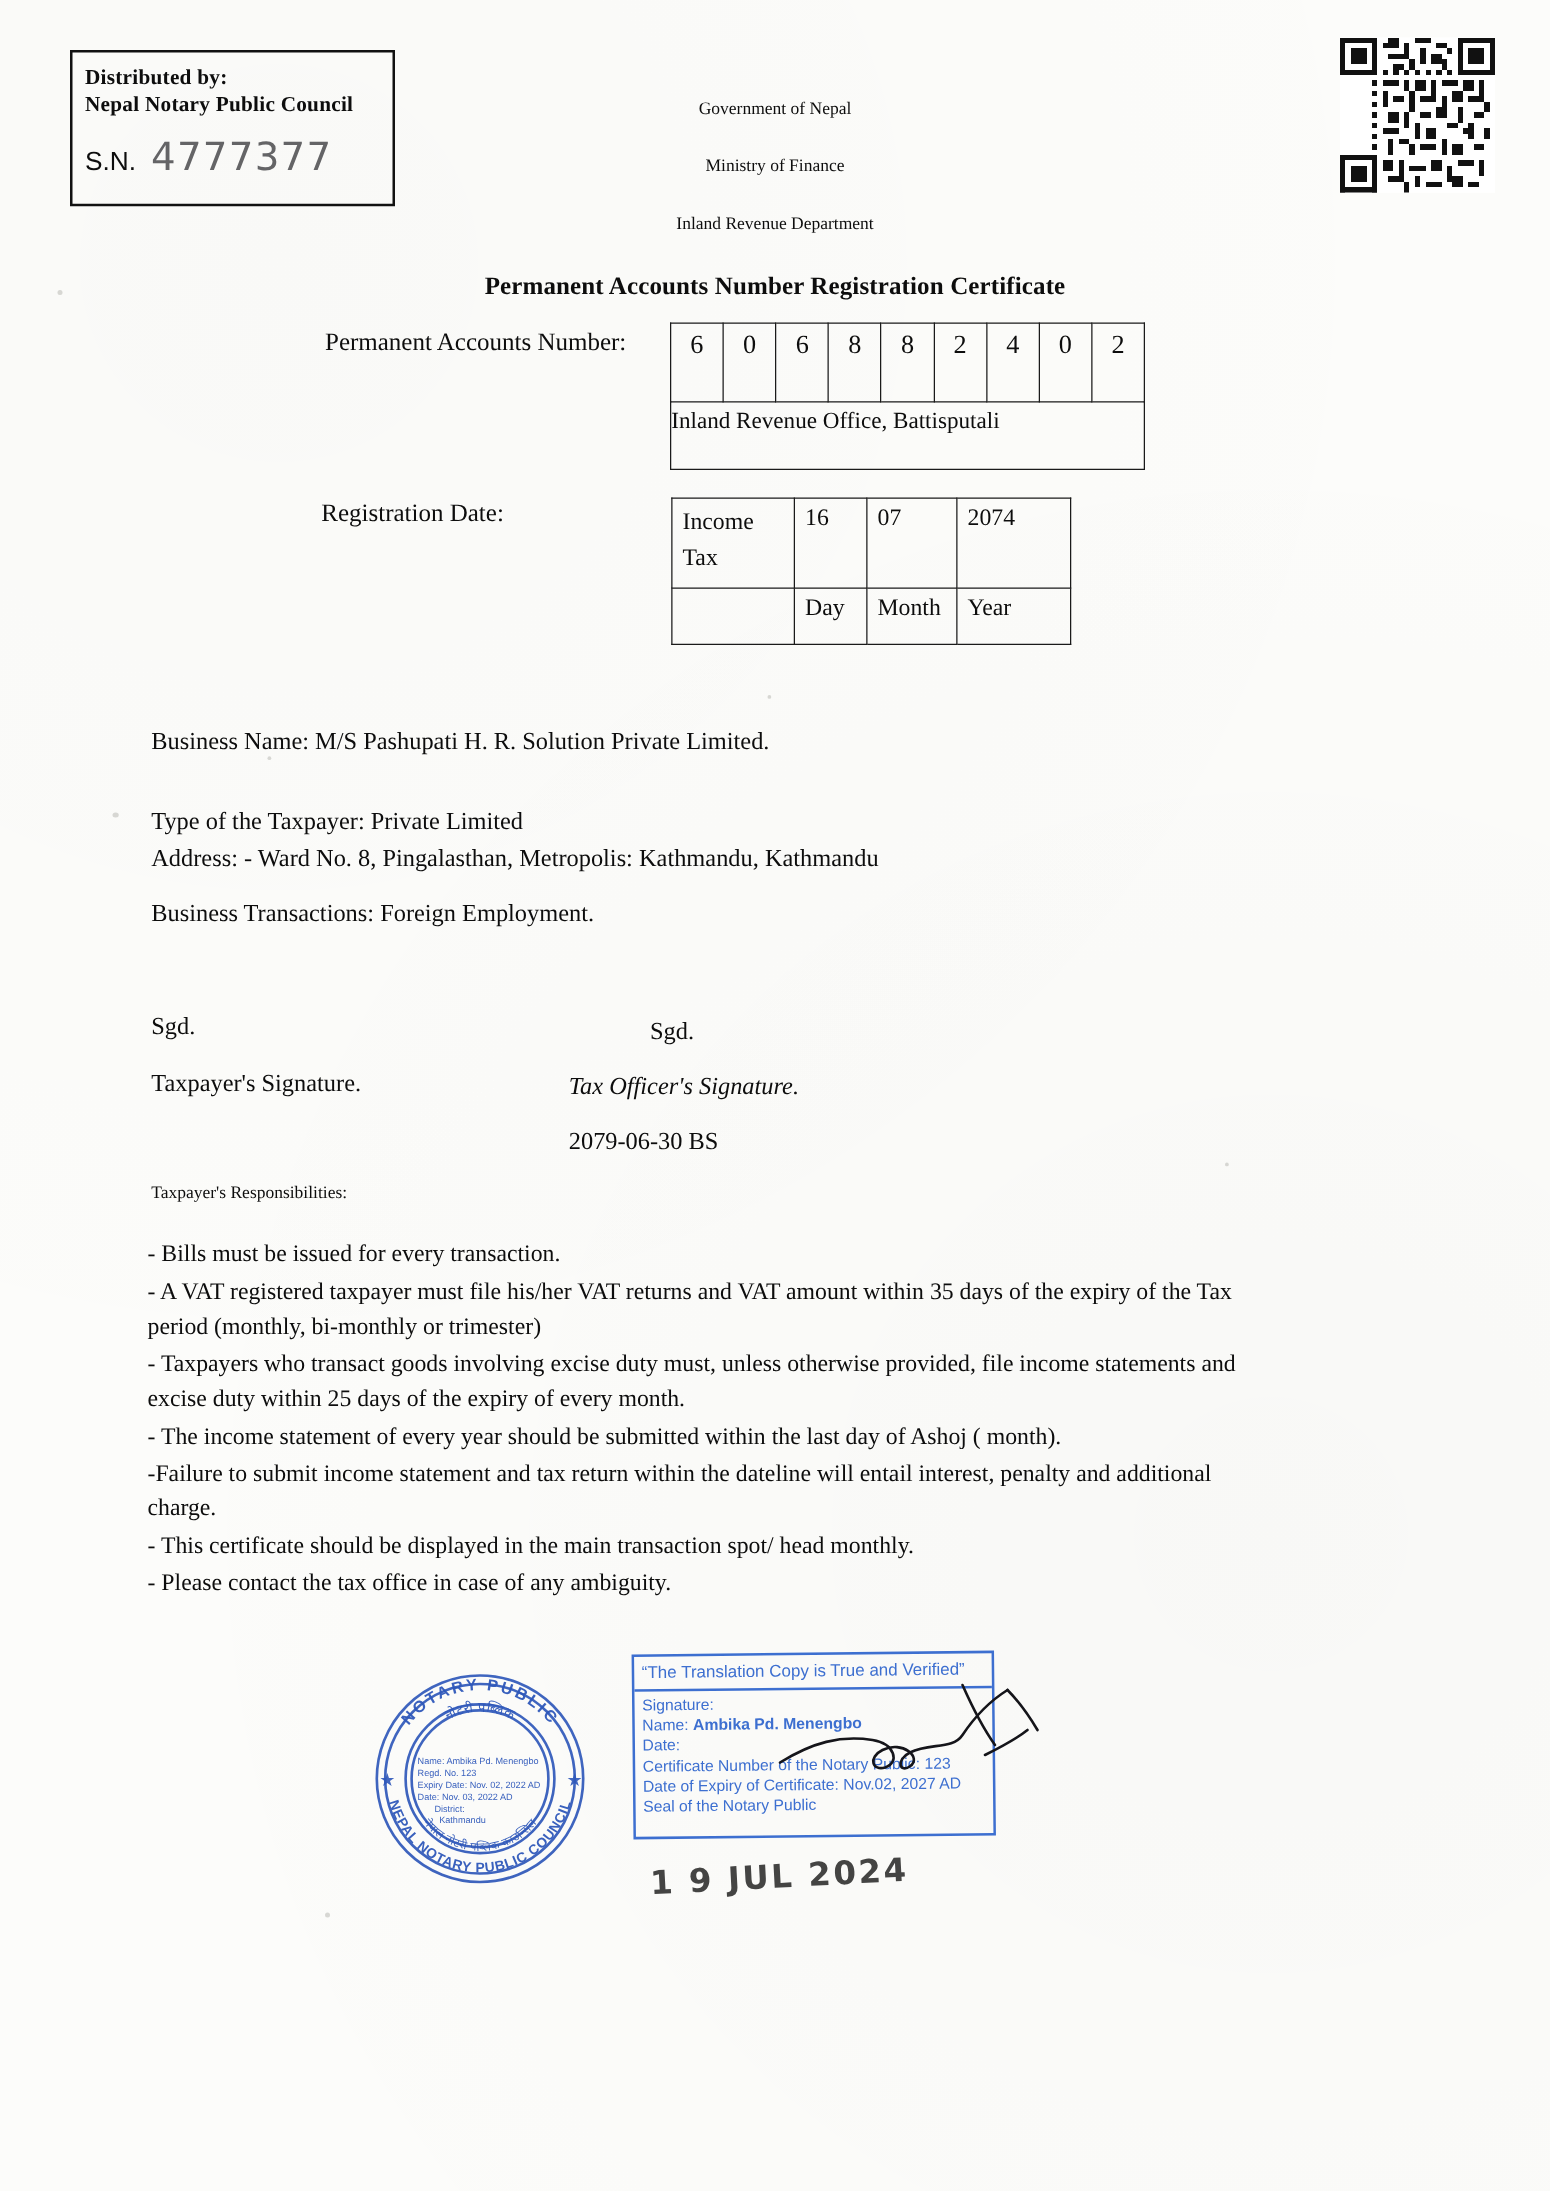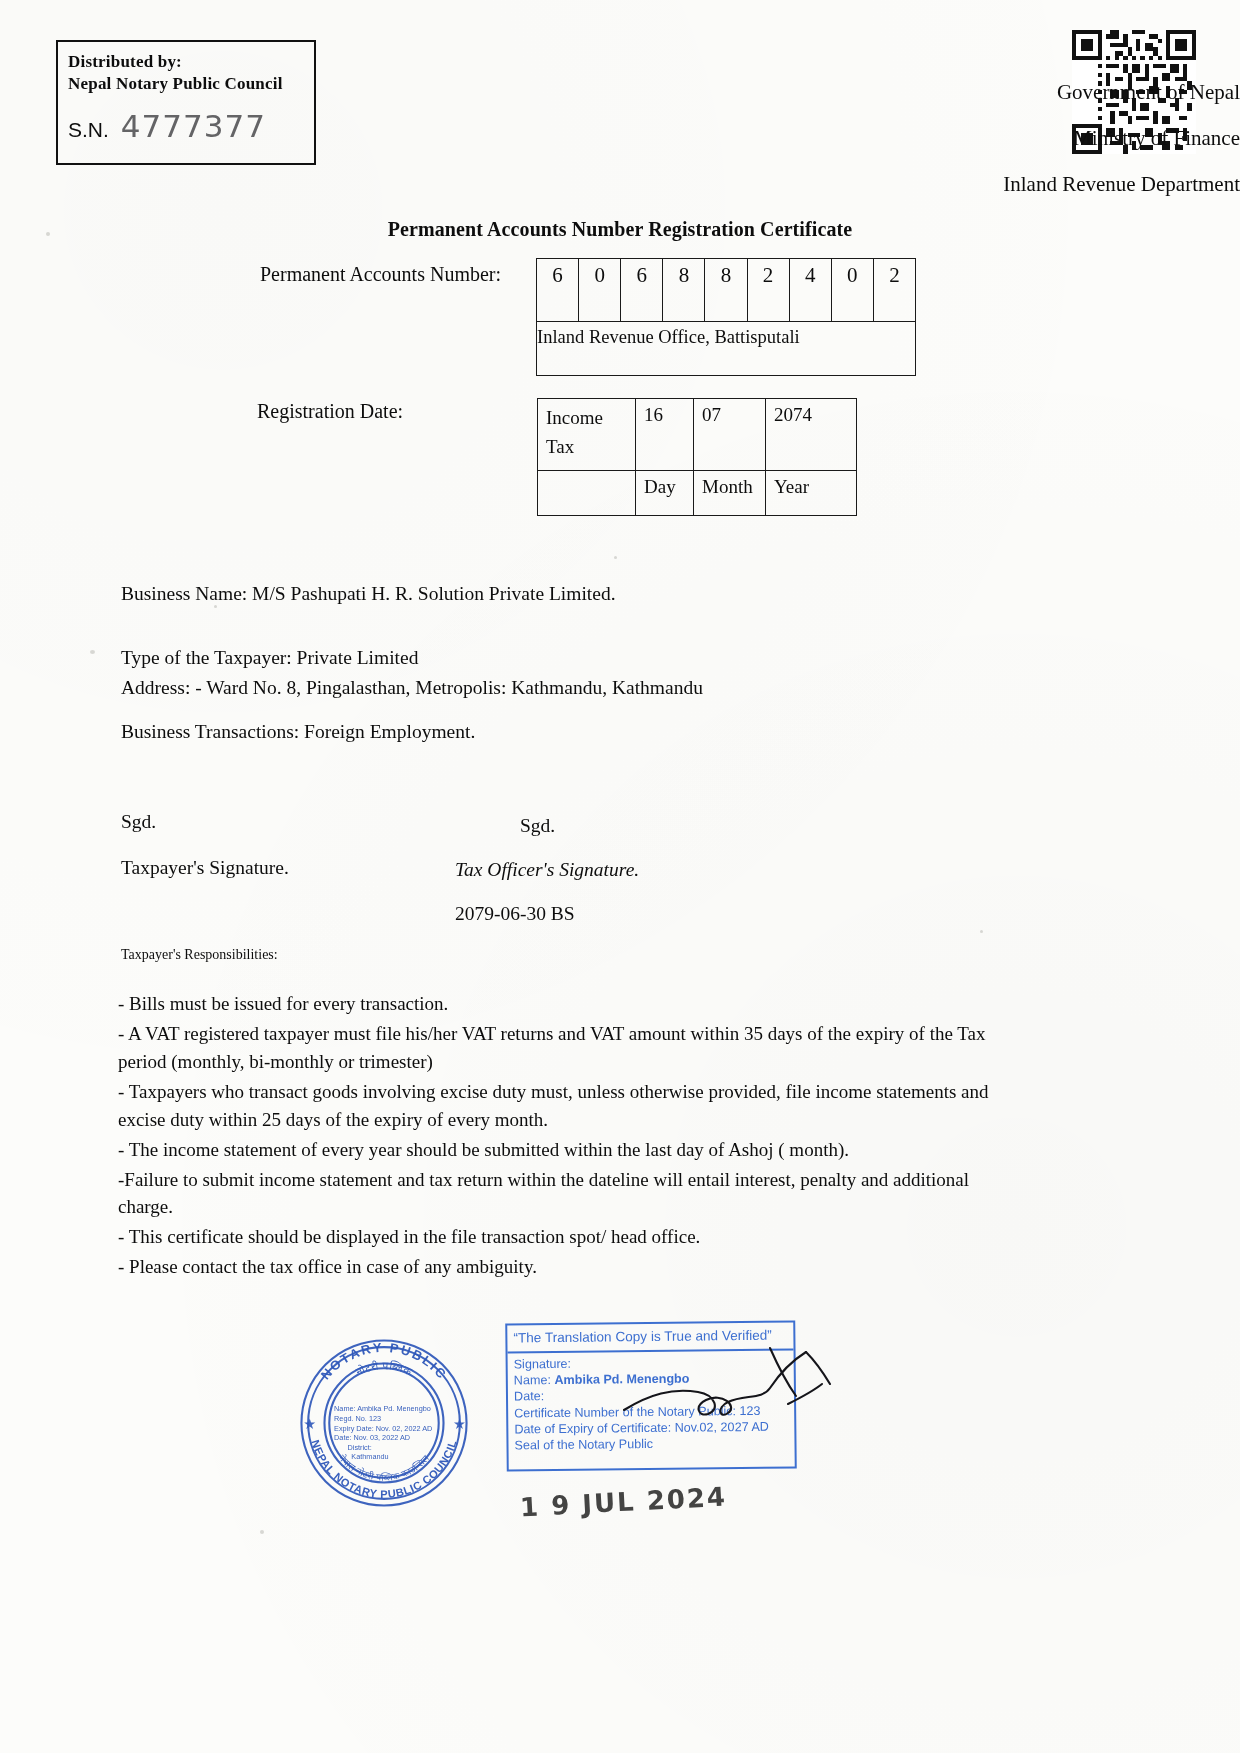--- a/index.html
+++ b/index.html
@@ -40,21 +40,21 @@
     color: #58585a; margin-left: 12px;
     font-weight: 400;
     opacity: .92;
   }
 
   
   .qr-wrap { position: absolute; right: 44px; top: 30px; width: 124px; height: 124px; background:#fff; }
   .qr { width: 124px; height: 124px; display: block; }
 
   
-  .hdr { position: absolute; left: 0; right: 0; text-align: right; font-size: 21px; }
+  .hdr { position: absolute; left: 0; right: 0; text-align: center; font-size: 14px; }
   .hdr1 { top: 80px; }
   .hdr2 { top: 126px; }
   .hdr3 { top: 172px; }
   .hdr-title {
     position: absolute; top: 218px; left: 0; right: 0;
     text-align: center; font-size: 20px; font-weight: bold; letter-spacing: .1px;
   }
   .hdr1 > span, .hdr2 > span, .hdr3 > span { display:inline-block; }
 
   
@@ -340,21 +340,21 @@
   <div class="sig-right">Tax Officer's Signature.</div>
   <div class="sig-date">2079-06-30 BS</div>
 
   <div class="resp-title">Taxpayer's Responsibilities:</div>
   <div class="resp-list">
     <p>- Bills must be issued for every transaction.</p>
     <p>- A VAT registered taxpayer must file his/her VAT returns and VAT amount within 35 days of the expiry of the Tax period (monthly, bi-monthly or trimester)</p>
     <p>- Taxpayers who transact goods involving excise duty must, unless otherwise provided, file income statements and excise duty within 25 days of the expiry of every month.</p>
     <p>-  The income statement of every year should be submitted within the last day of Ashoj  ( month).</p>
     <p>-Failure to submit income statement and tax return within the dateline will entail interest, penalty and additional charge.</p>
-    <p>-  This certificate should be displayed in the file transaction spot/ head office.</p>
+    <p>-  This certificate should be displayed in the main transaction spot/ head monthly.</p>
     <p>-  Please contact the tax office in case of any ambiguity.</p>
   </div>
 
   <div class="seal">
     <svg viewBox="0 0 200 200" width="192" height="192" aria-hidden="true">
       <defs>
         <path id="arcTop" d="M 26,100 A 74,74 0 0 1 174,100"></path>
         <path id="arcBot" d="M 22,100 A 78,78 0 0 0 178,100"></path>
         <path id="arcTop2" d="M 44,100 A 56,56 0 0 1 156,100"></path>
         <path id="arcBot2" d="M 40,100 A 60,60 0 0 0 160,100"></path>

